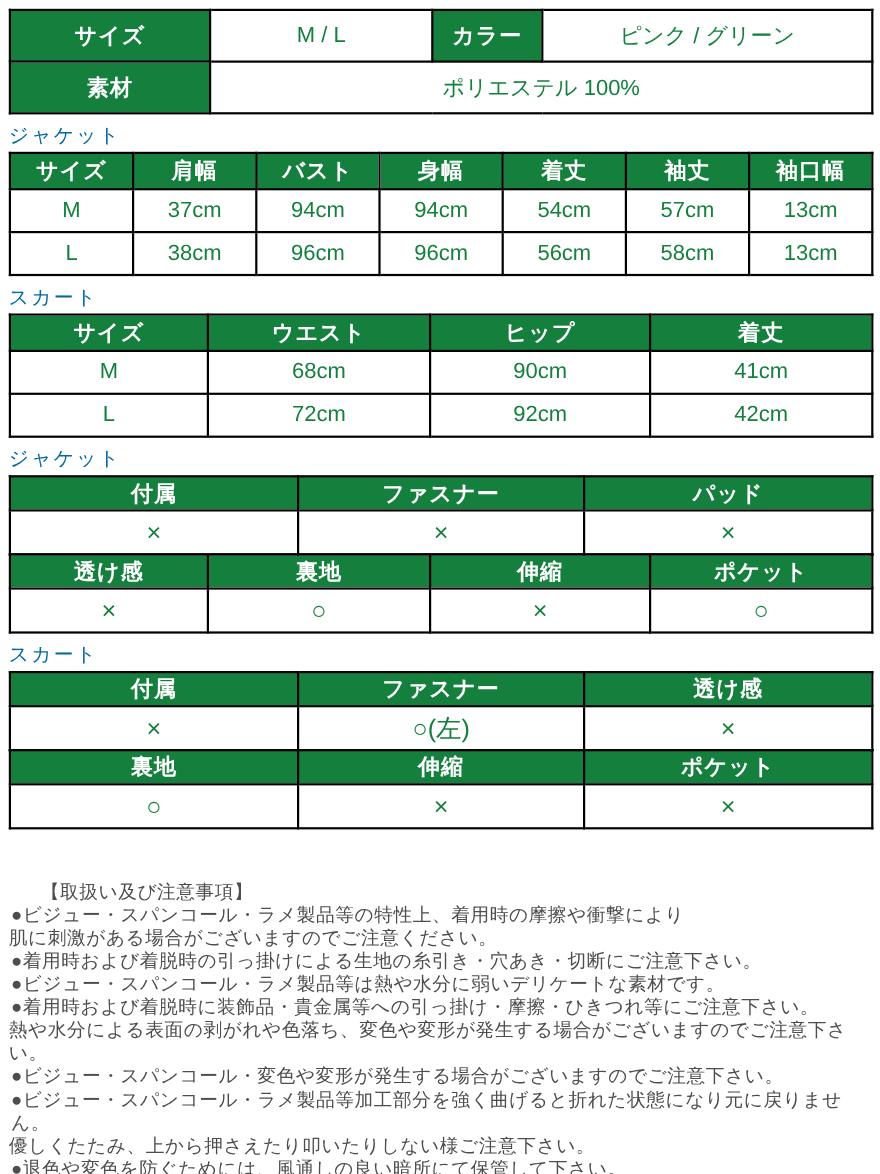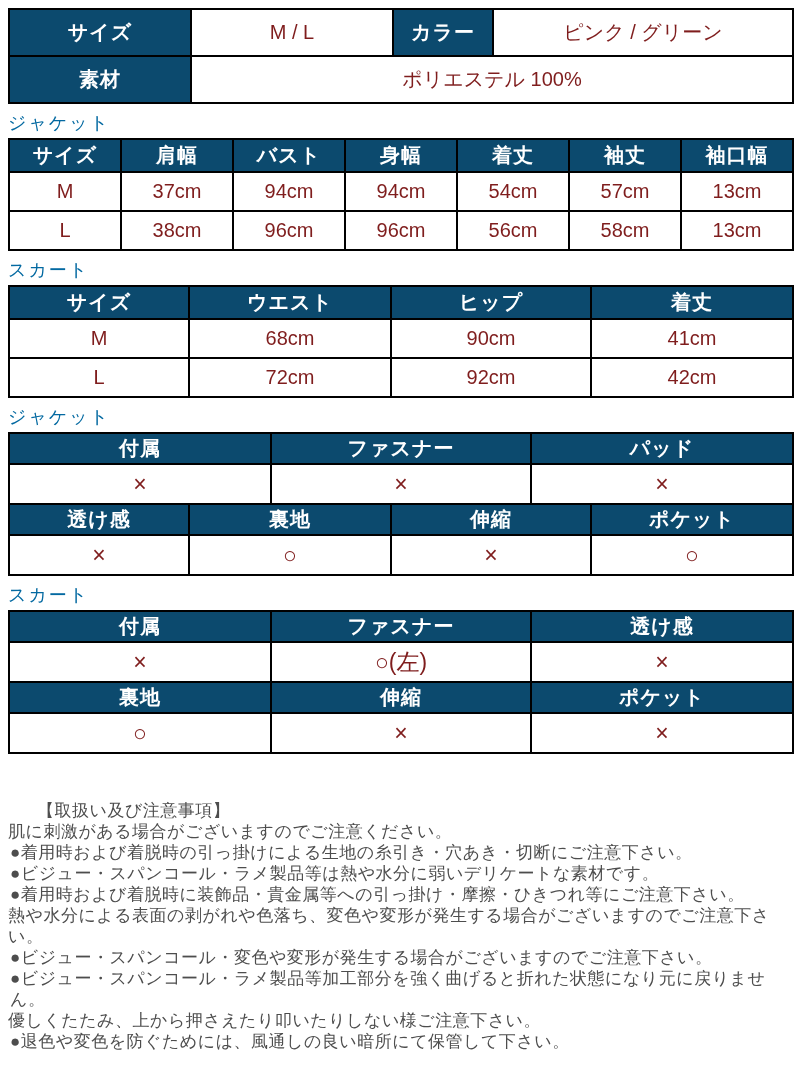--- a/index.html
+++ b/index.html
@@ -9,22 +9,22 @@
     color:#333;
   }
   .page { padding:8px; box-sizing:border-box; width:800px; }
   table.t { border-collapse:collapse; table-layout:fixed; width:784px; }
   .t td {
     border:2px solid #000;
     text-align:center; vertical-align:middle;
     overflow:hidden; white-space:nowrap;
     padding:0;
   }
-  td.h { background:#0c4a6e; color:#fff; font-weight:bold; font-size:20px; letter-spacing:1px; }
-  td.v { color:#7f1d1d; font-size:20px; }
+  td.h { background:#15803d; color:#fff; font-weight:bold; font-size:20px; letter-spacing:1px; }
+  td.v { color:#15803d; font-size:20px; }
   td.sym { font-size:23px; }
   .spec td { height:45px; }
   .sizes tr.hr td { height:31px; }
   .sizes tr.dr td { height:37px; }
   .feat tr.hr td { height:29px; }
   .feat tr.dr td { height:38px; }
   .feat-b { margin-top:-2px; }
   .section-label {
     font-size:18px; color:#0369a1;
     margin:7px 0 3px 0; letter-spacing:2px;
@@ -214,20 +214,21 @@
     <tr class="dr">
       <td class="v sym">○</td>
       <td class="v sym">×</td>
       <td class="v sym">×</td>
     </tr>
   </tbody>
     </table>
 
   <div class="notes">
     <div class="note-title">【取扱い及び注意事項】</div>
+    <div class="bullet">●ビジュー・スパンコール・ラメ製品等の特性上、着用時の摩擦や衝撃により</div>
     <div class="cont">肌に刺激がある場合がございますのでご注意ください。</div>
     <div class="bullet">●着用時および着脱時の引っ掛けによる生地の糸引き・穴あき・切断にご注意下さい。</div>
     <div class="bullet">●ビジュー・スパンコール・ラメ製品等は熱や水分に弱いデリケートな素材です。</div>
     <div class="bullet">●着用時および着脱時に装飾品・貴金属等への引っ掛け・摩擦・ひきつれ等にご注意下さい。</div>
     <div class="cont">熱や水分による表面の剥がれや色落ち、変色や変形が発生する場合がございますのでご注意下さい。</div>
     <div class="bullet">●ビジュー・スパンコール・変色や変形が発生する場合がございますのでご注意下さい。</div>
     <div class="bullet">●ビジュー・スパンコール・ラメ製品等加工部分を強く曲げると折れた状態になり元に戻りません。</div>
     <div class="cont">優しくたたみ、上から押さえたり叩いたりしない様ご注意下さい。</div>
     <div class="bullet">●退色や変色を防ぐためには、風通しの良い暗所にて保管して下さい。</div>
   </div>

